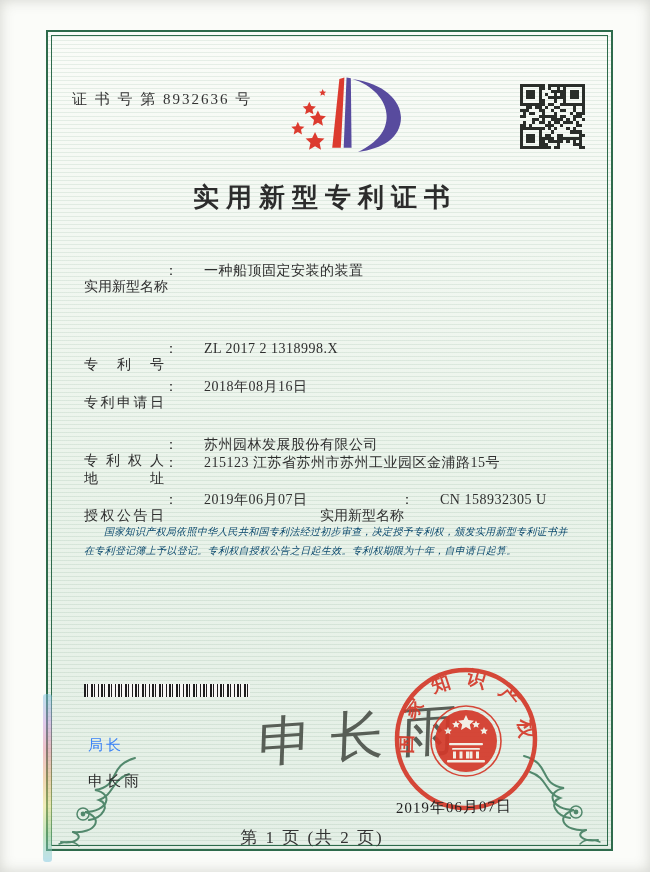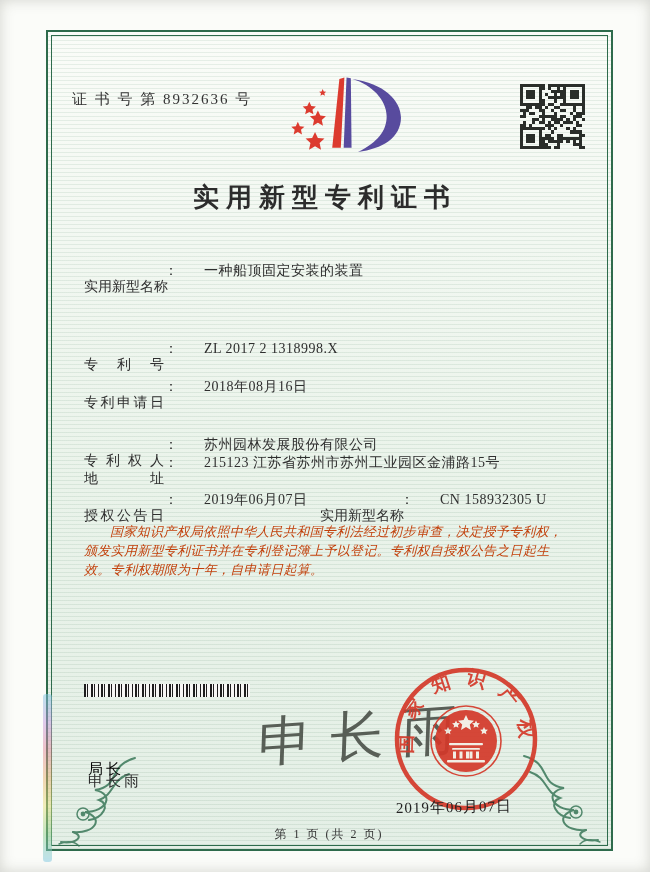--- a/index.html
+++ b/index.html
@@ -23,35 +23,35 @@
   .frame{position:absolute;left:46px;top:30px;right:37px;bottom:21px;border:2px solid #2e6b4c;pointer-events:none;}
   .frame-inner{position:absolute;inset:3px;border:1px solid #2e6b4c;}
   .abs{position:absolute;}
   .certno{left:72px;top:90px;font-size:15px;letter-spacing:2px;color:#333;}
   .title{left:0;right:0;top:180px;text-align:center;font-size:26px;font-weight:600;letter-spacing:7px;color:#2c2c2c;}
   .row{left:84px;width:500px;height:22px;font-size:14px;white-space:nowrap;}
   .row .lbl{display:inline-block;width:80px;text-align:justify;text-align-last:justify;vertical-align:top;margin-top:16px;}
   .row .colon{margin:0 2px 0 0;}
   .row .val{margin-left:24px;letter-spacing:.5px;}
   .grant-right{position:absolute;left:236px;top:0;white-space:nowrap;}
-  .paras{left:84px;top:522px;width:486px;font-size:13px;line-height:19px;color:#c2410c;font-style:italic;letter-spacing:.3px;}
+  .paras{left:84px;top:522px;width:486px;font-size:10px;line-height:19px;color:#0c4a6e;font-style:italic;letter-spacing:.3px;}
   .paras p{margin:0;text-indent:2em;}
   .barcode{
     left:84px;top:684px;width:166px;height:13px;
     background:repeating-linear-gradient(90deg,#1d1d1d 0 2px,#f6f6f4 2px 3px,#1d1d1d 3px 4px,#f6f6f4 4px 7px,#1d1d1d 7px 9px,#f6f6f4 9px 10px,#1d1d1d 10px 11px,#f6f6f4 11px 14px,#1d1d1d 14px 15px,#f6f6f4 15px 17px);
   }
-  .director{left:88px;top:760px;font-size:15px;color:#000000;letter-spacing:3px;}
+  .director{left:88px;top:736px;font-size:15px;color:#3b82f6;letter-spacing:3px;}
   .director-name{left:88px;top:772px;font-size:15px;color:#2b2b2b;letter-spacing:3px;}
   .signature{
     left:258px;top:700px;font-size:54px;color:#41463f;
     transform:rotate(-4deg) skewX(-6deg);letter-spacing:18px;opacity:.85;white-space:nowrap;
   }
   .seal{left:390px;top:663px;width:152px;height:152px;opacity:.92;}
   .seal-date{left:396px;top:798px;font-size:15px;color:#222;letter-spacing:1px;transform:rotate(-1deg);}
-  .footer{left:149px;top:826px;width:360px;text-align:center;font-size:12px;letter-spacing:2px;color:#333;}
+  .footer{left:132px;top:826px;width:360px;text-align:center;font-size:17px;letter-spacing:2px;color:#333;}
   .logo{left:272px;top:66px;width:172px;height:106px;}
   .qr{left:520px;top:84px;width:65px;height:65px;}
   .flourish{width:92px;height:96px;}
   .fl-bl{left:49px;top:752px;}
   .fl-br{left:518px;top:750px;transform:scaleX(-1);}
   .rainbow{
     left:43px;top:694px;width:9px;height:168px;border-radius:3px;opacity:.5;filter:blur(.4px);
     background:linear-gradient(180deg,#7ec8e3,#c49ae0,#e3899a,#e8b06f,#e6e07a,#8fce8a,#7ec8e3);
   }
 </style>

